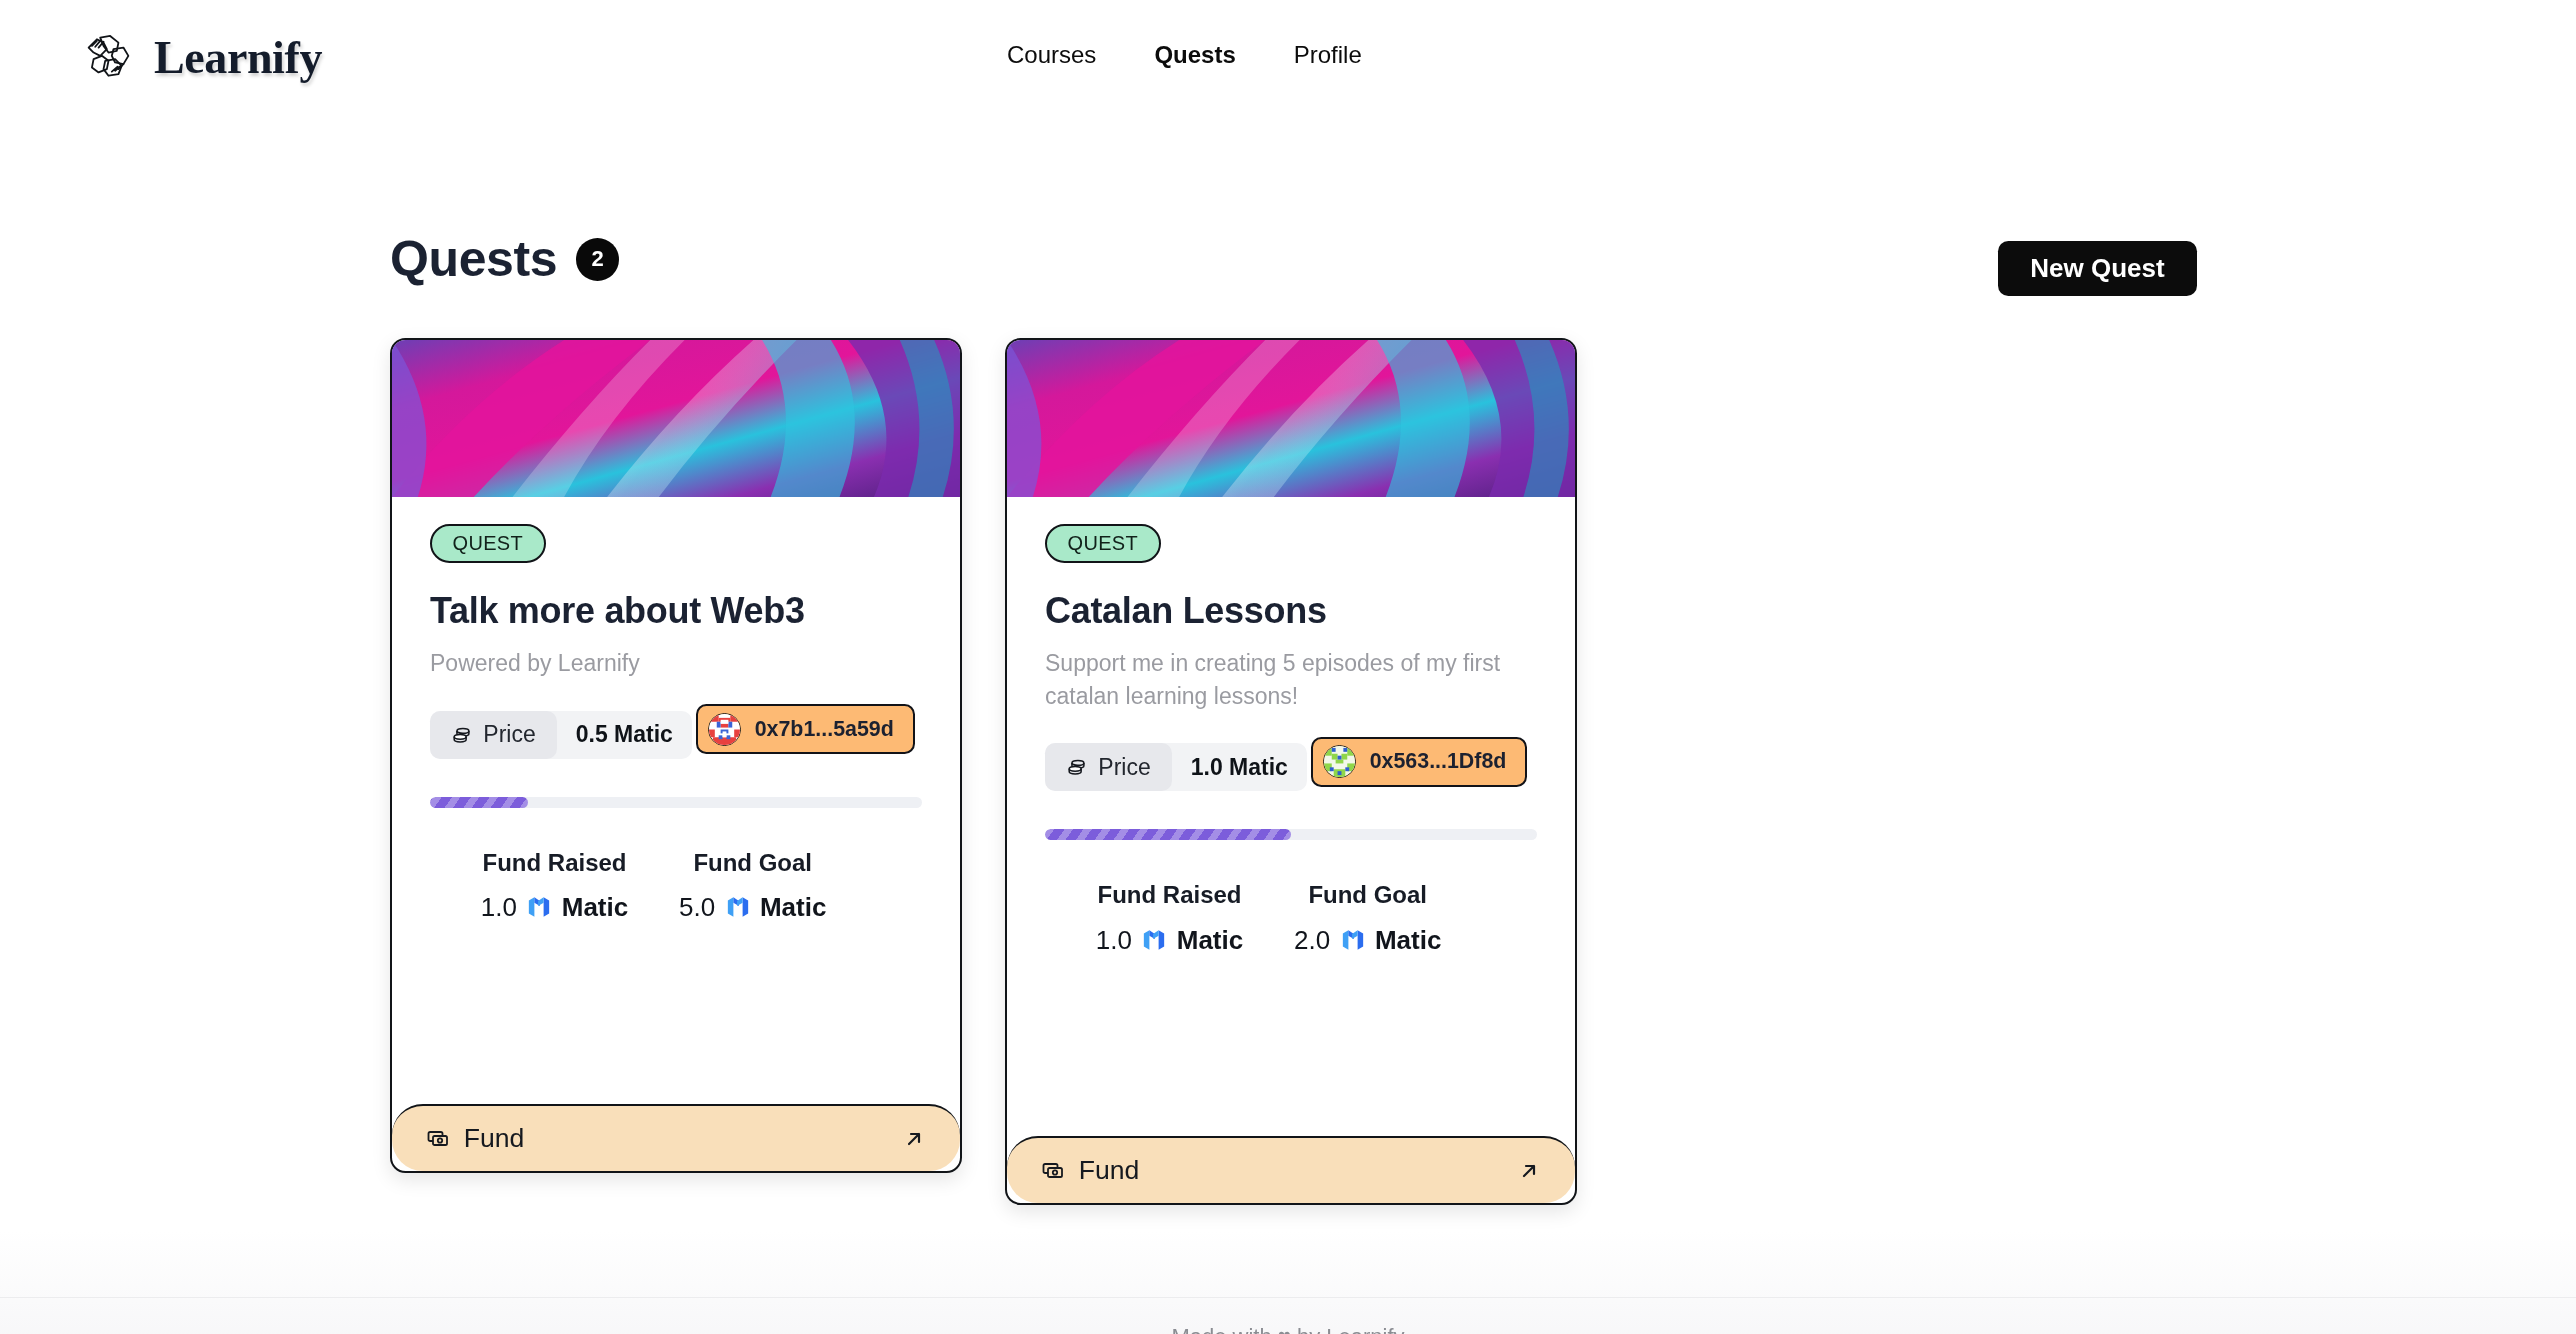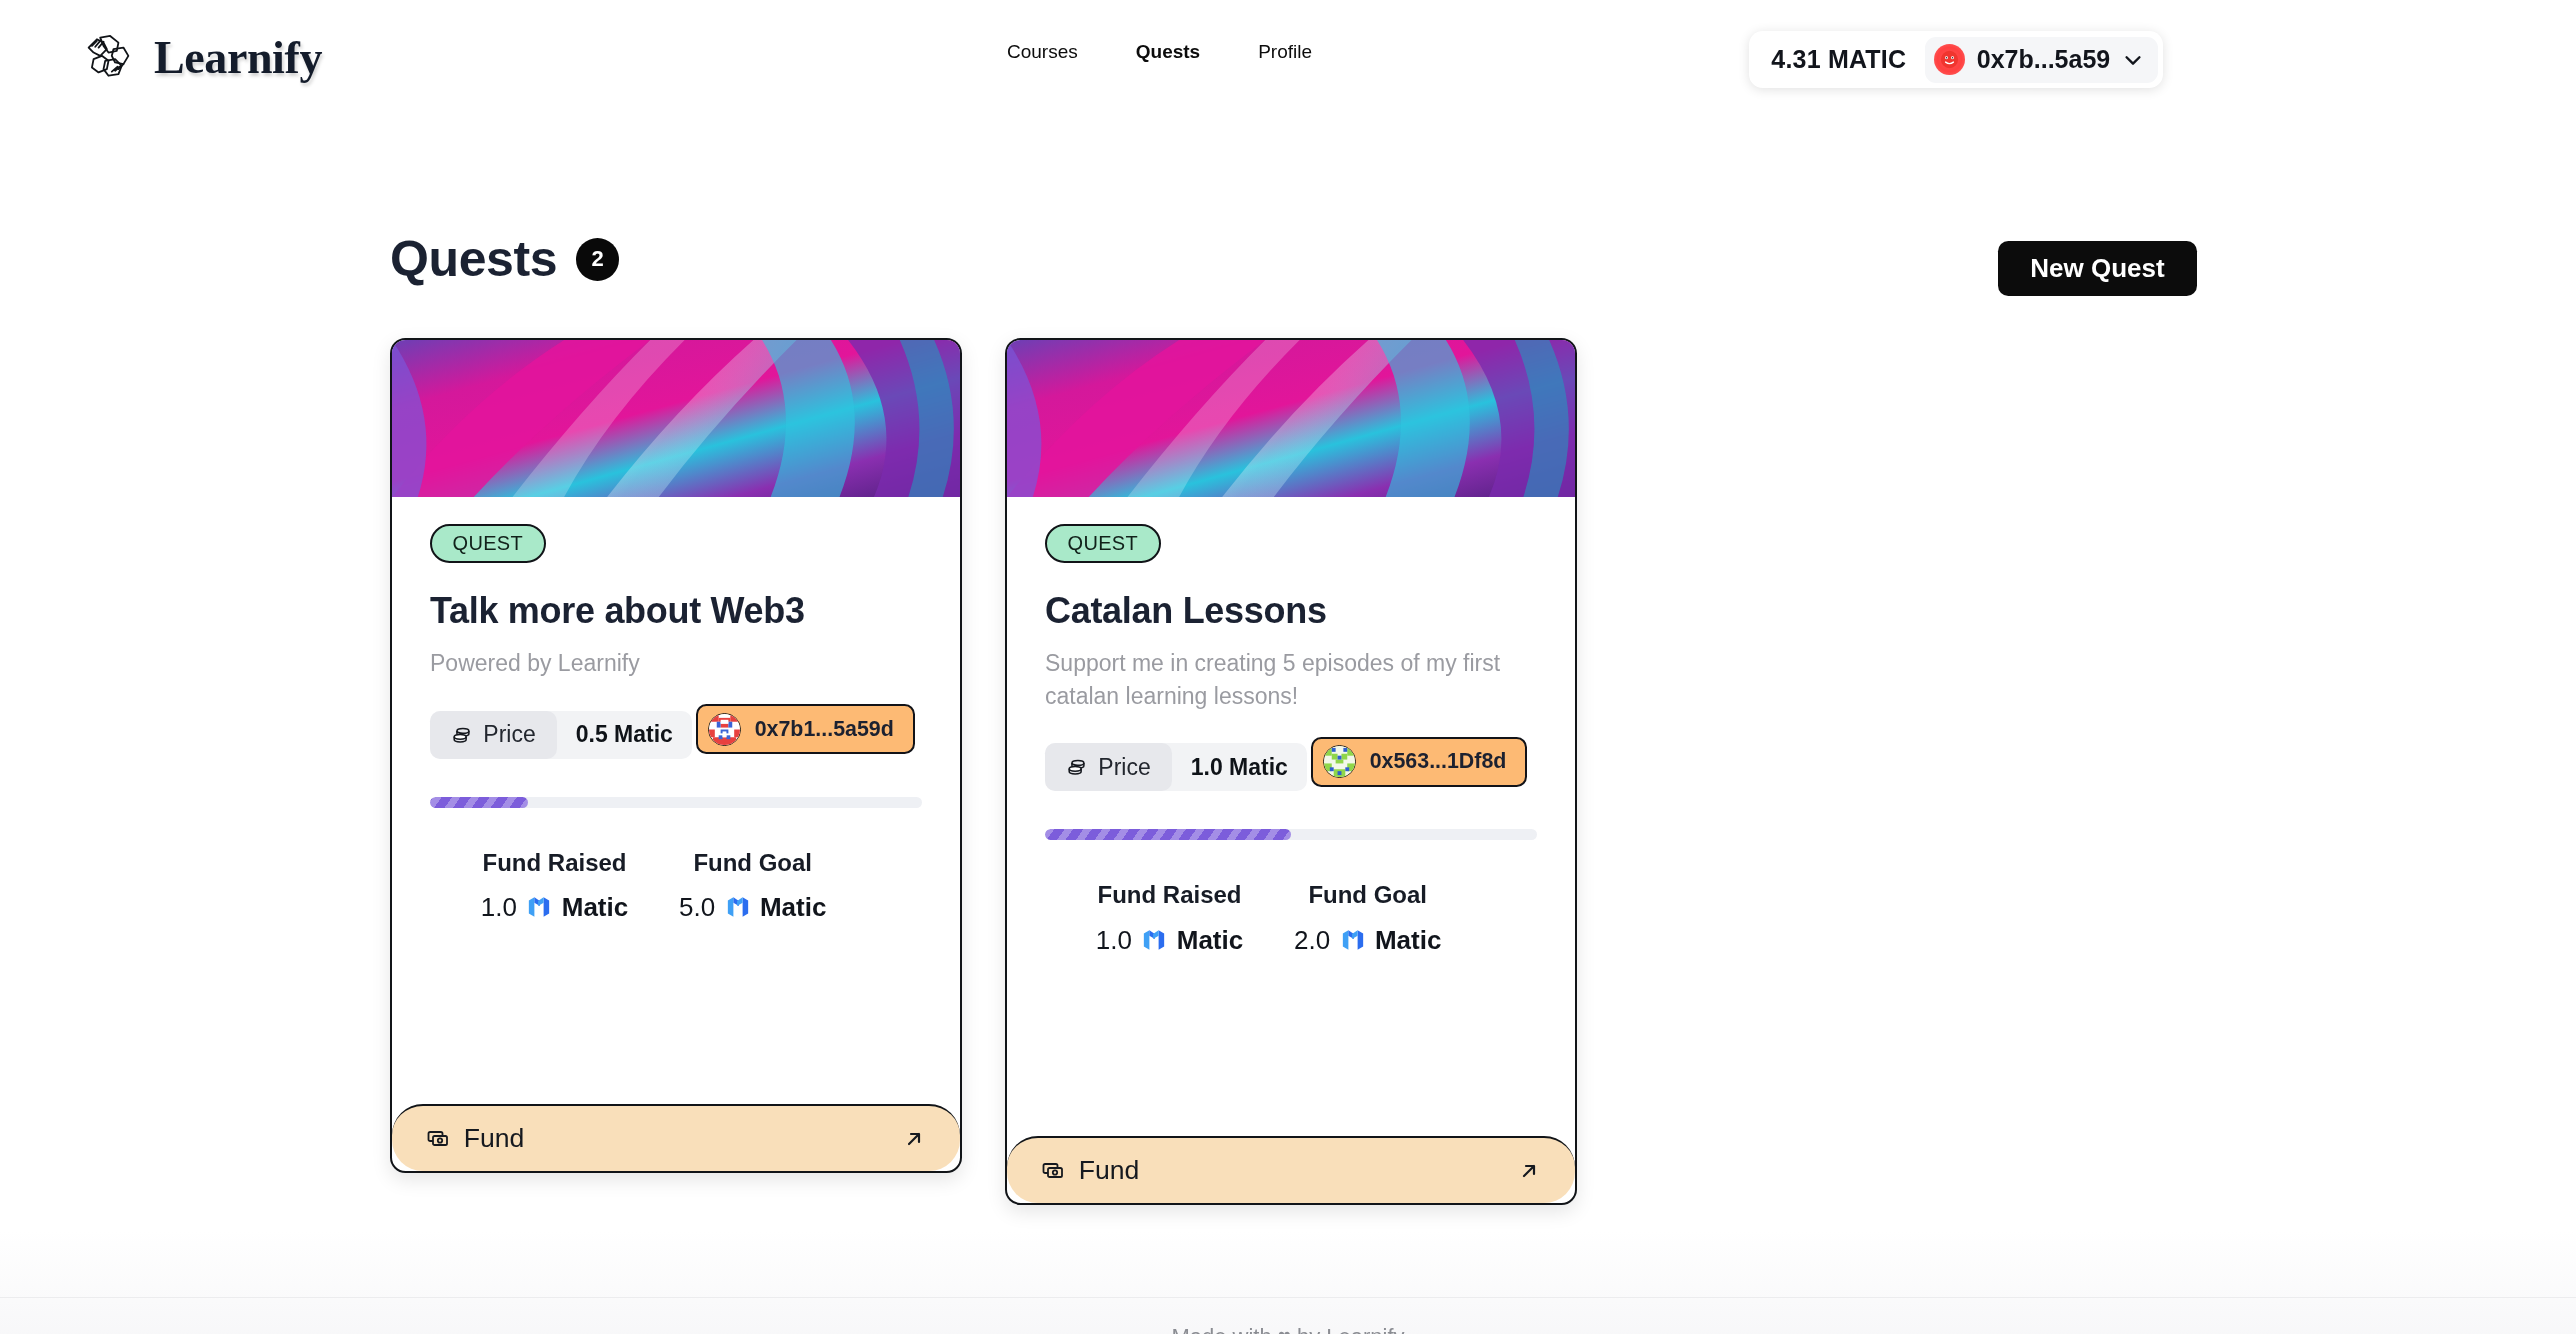--- a/index.html
+++ b/index.html
@@ -26,21 +26,21 @@
     letter-spacing: -0.4px;
     text-shadow: 1.7px 2.6px 3.4px rgba(0,0,0,0.18);
     font-family: "Liberation Serif", serif;
   }
 
   .nav {
     position: absolute; left: 1007px; top: 41px;
     display: flex; align-items: center; gap: 58px;
   }
   .nav-link {
-    font-size: 19px; color: #0c0c0c; font-weight: 400;
+    font-size: 24px; color: #0c0c0c; font-weight: 400;
     text-decoration: none; white-space: nowrap; cursor: pointer;
   }
   .nav-link.active { font-weight: 700; }
 
   .wallet {
     position: absolute; right: 89px; top: 31px;
     height: 57px; display: flex; align-items: center;
     background: #ffffff; border-radius: 13.7px;
     box-shadow: 0 1.7px 12px rgba(0,0,0,0.12);
     padding-left: 22px; padding-right: 5.1px;
@@ -217,39 +217,20 @@
       </svg>
       <span class="brand-name">Learnify</span>
     </div>
 
     <nav class="nav">
       <a class="nav-link" href="#">Courses</a>
       <a class="nav-link active" href="#">Quests</a>
       <a class="nav-link" href="#">Profile</a>
     </nav>
 
-    <div class="wallet">
-      <span class="wallet-balance">4.31 MATIC</span>
-      <div class="wallet-account">
-        <span class="wallet-avatar">
-          <svg width="19" height="19" viewBox="0 0 22 22">
-            <circle cx="11" cy="11" r="10" fill="#f0352f"></circle>
-            <circle cx="7.5" cy="9" r="1.7" fill="#ffffff"></circle>
-            <circle cx="14.5" cy="9" r="1.7" fill="#ffffff"></circle>
-            <circle cx="7.5" cy="9" r="0.8" fill="#2b2b2b"></circle>
-            <circle cx="14.5" cy="9" r="0.8" fill="#2b2b2b"></circle>
-            <path d="M6.5 14 q4.5 3.5 9 0" stroke="#ffffff" stroke-width="1.6" fill="none" stroke-linecap="round"></path>
-          </svg>
-        </span>
-        <span class="wallet-addr">0x7b...5a59</span>
-        <svg class="chev" viewBox="0 0 24 24">
-          <path d="M5 9 L12 16 L19 9" fill="none" stroke="#12151c" stroke-width="2.6" stroke-linecap="round" stroke-linejoin="round"></path>
-        </svg>
-      </div>
-    </div>
   </div>
 
   <div class="title-row">
     <h1 class="page-title">Quests</h1>
     <span class="count-badge">2</span>
   </div>
 
   <button class="new-quest-btn">New Quest</button>
 
   <div class="cards">

